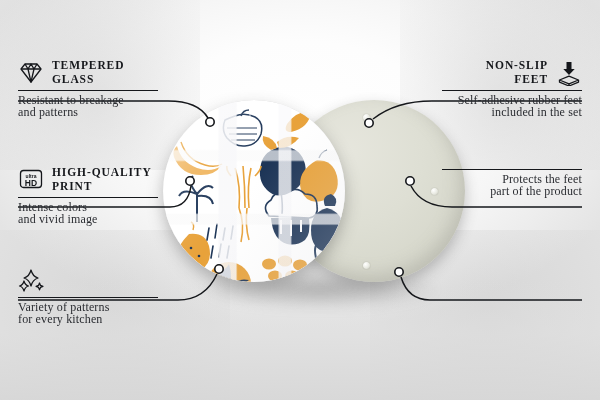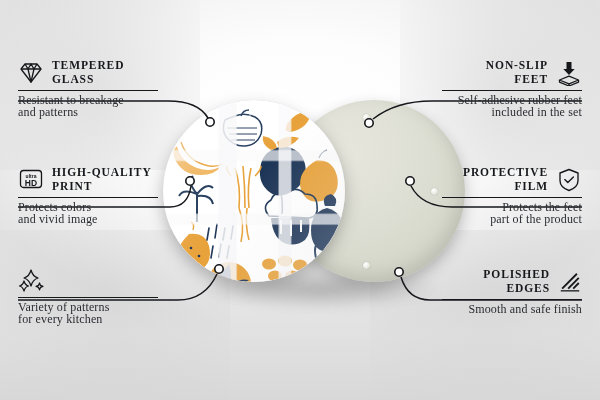--- a/index.html
+++ b/index.html
@@ -284,21 +284,21 @@
         <text x="13" y="12" text-anchor="middle" font-family="Liberation Sans, sans-serif" font-size="5" font-weight="700" fill="#15171b">ultra</text>
         <text x="13" y="19.5" text-anchor="middle" font-family="Liberation Sans, sans-serif" font-size="8.5" font-weight="700" fill="#15171b">HD</text>
       </svg>
       <div class="co-title">
         <span>HIGH-QUALITY</span>
         <span class="l2">PRINT</span>
       </div>
     </div>
     <div class="co-rule"></div>
     <div class="co-desc">
-      <span>Protects colors</span><br>
+      <span>Intense colors</span><br>
       <span>and vivid image</span>
     </div>
   </div>
 
   <div class="callout" style="left:18px;top:267px;width:140px;">
     <div class="co-head">
       <svg class="ico" viewBox="0 0 26 26">
         <g fill="none" stroke="#15171b" stroke-width="1.25" stroke-linejoin="round">
           <path d="M13 3 q1.6 6.4 7 8 q-5.4 1.6 -7 8 q-1.6 -6.4 -7 -8 q5.4 -1.6 7 -8z"></path>
           <path d="M5 13 q1 4 4.5 5 q-3.5 1 -4.5 5 q-1 -4 -4.5 -5 q3.5 -1 4.5 -5z" transform="translate(1,1)"></path>
@@ -328,53 +328,21 @@
       </svg>
     </div>
     <div class="co-rule"></div>
     <div class="co-desc right">
       <span>Self-adhesive rubber feet</span><br>
       <span>included in the set</span>
     </div>
   </div>
 
   <div class="callout" style="left:442px;top:165px;width:140px;">
-    <div class="co-head right">
-      <div class="co-title" style="text-align:right;">
-        <span>PROTECTIVE</span>
-        <span class="l2">FILM</span>
-      </div>
-      <svg class="ico" viewBox="0 0 26 26">
-        <g fill="none" stroke="#15171b" stroke-width="1.35" stroke-linejoin="round" stroke-linecap="round">
-          <path d="M13 2.5 L22 6 v7.5 q0 7 -9 10 q-9 -3 -9 -10 V6z"></path>
-          <path d="M8.8 12.6 l3 3 l5.6 -5.6"></path>
-        </g>
-      </svg>
-    </div>
     <div class="co-rule"></div>
     <div class="co-desc right">
       <span>Protects the feet</span><br>
       <span>part of the product</span>
     </div>
   </div>
 
-  <div class="callout" style="left:442px;top:267px;width:140px;">
-    <div class="co-head right">
-      <div class="co-title" style="text-align:right;">
-        <span>POLISHED</span>
-        <span class="l2">EDGES</span>
-      </div>
-      <svg class="ico small" viewBox="0 0 26 26">
-        <g stroke="#15171b" stroke-width="2" stroke-linecap="butt">
-          <path d="M20.5 3 L4.5 19"></path>
-          <path d="M22.5 7.5 L11 19"></path>
-          <path d="M22.5 13 L16.5 19"></path>
-          <path d="M3 21.5 H23" stroke-width="1.4"></path>
-        </g>
-      </svg>
-    </div>
-    <div class="co-rule"></div>
-    <div class="co-desc right">
-      <span>Smooth and safe finish</span>
-    </div>
-  </div>
 
 </div>
 
 </body></html>

